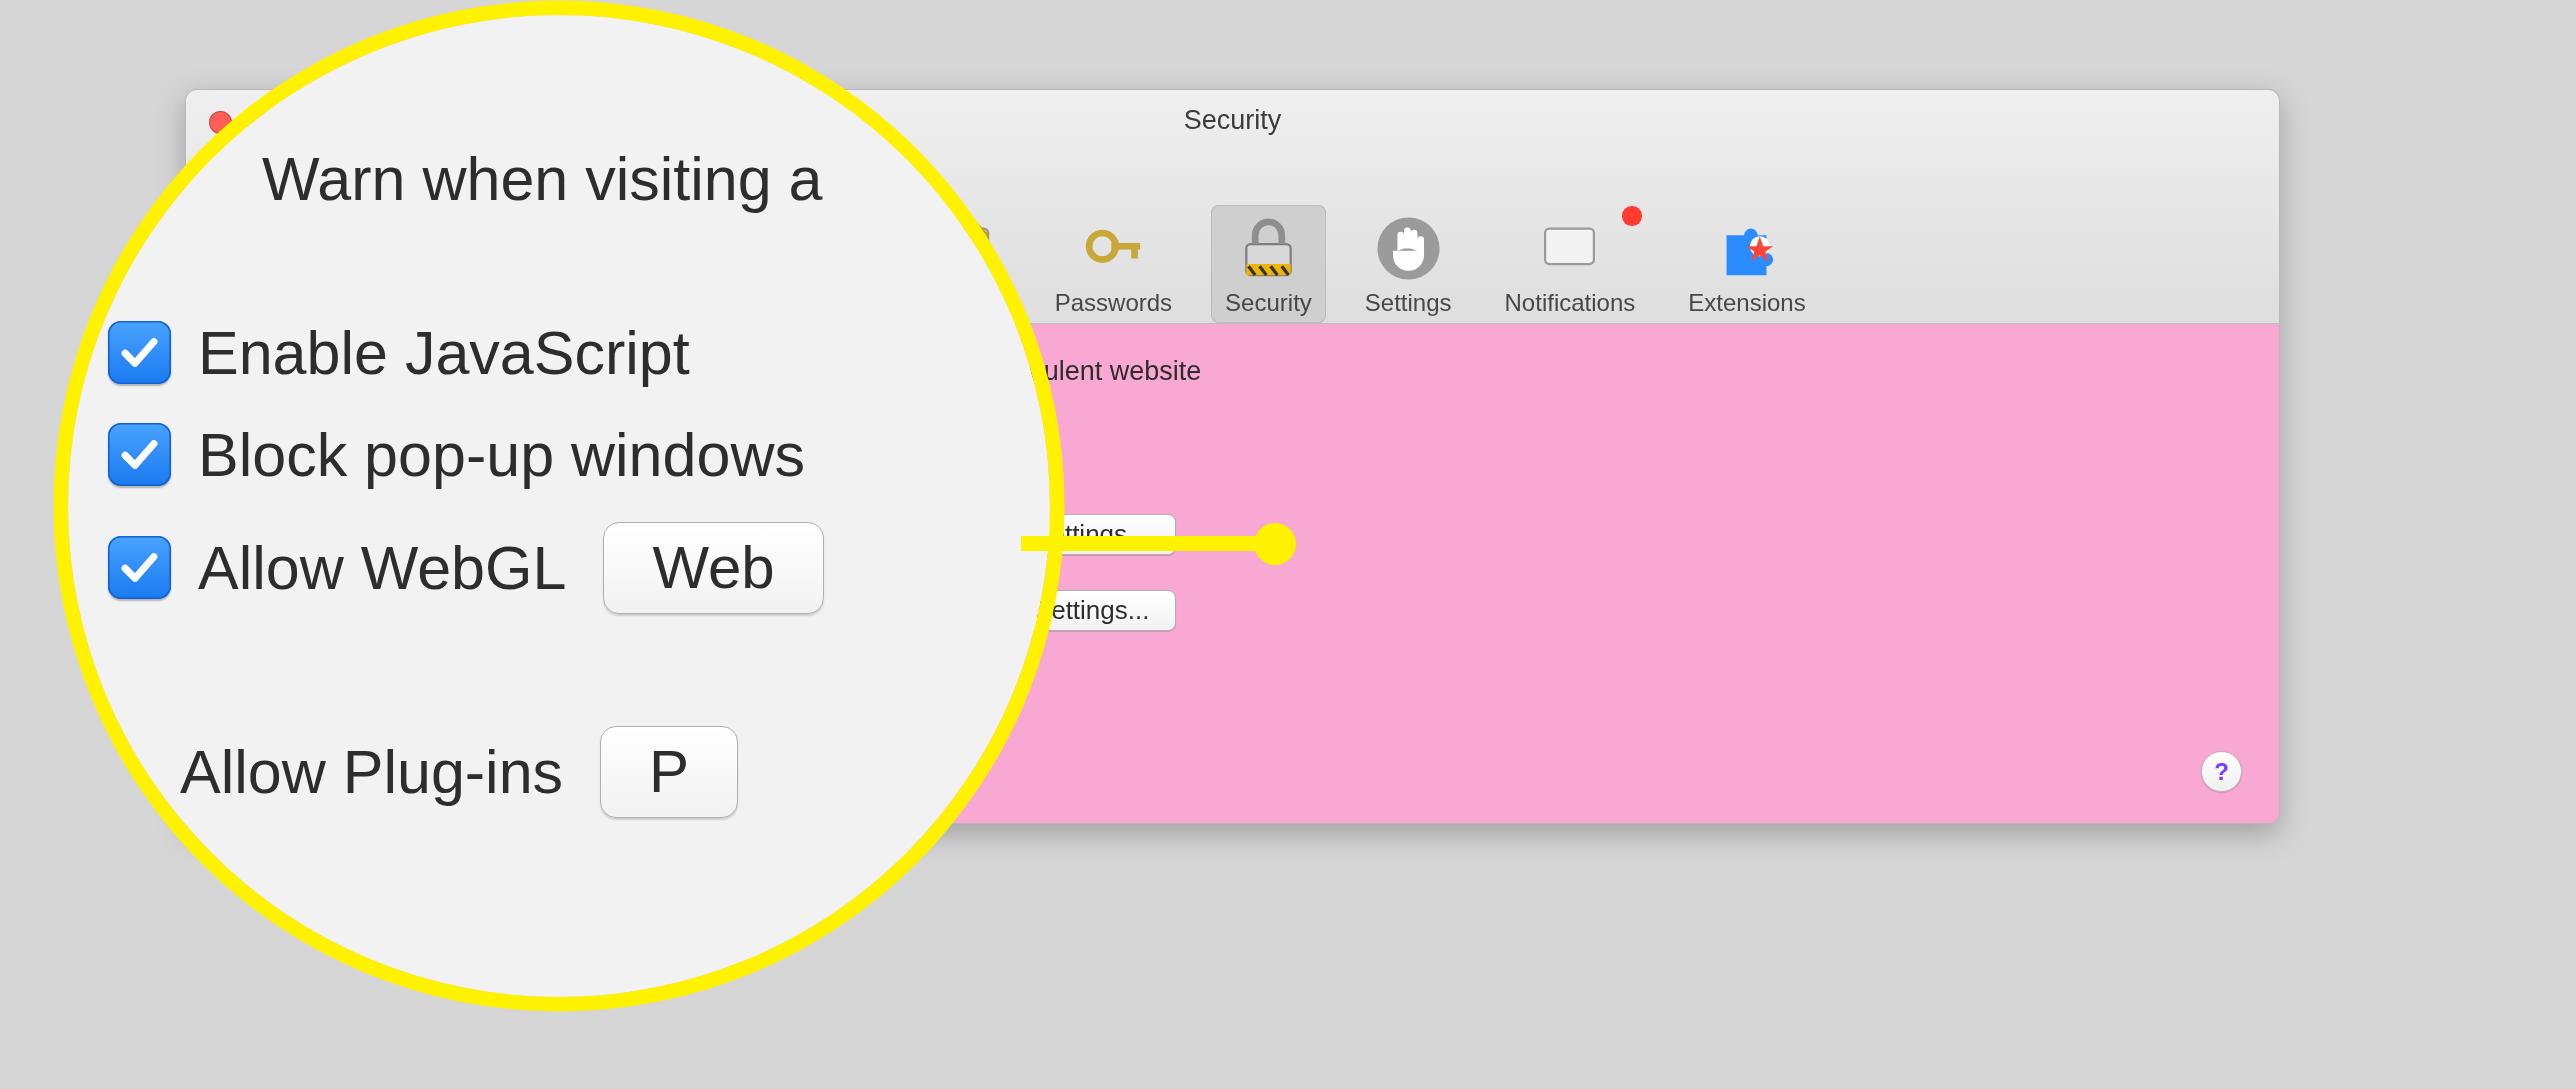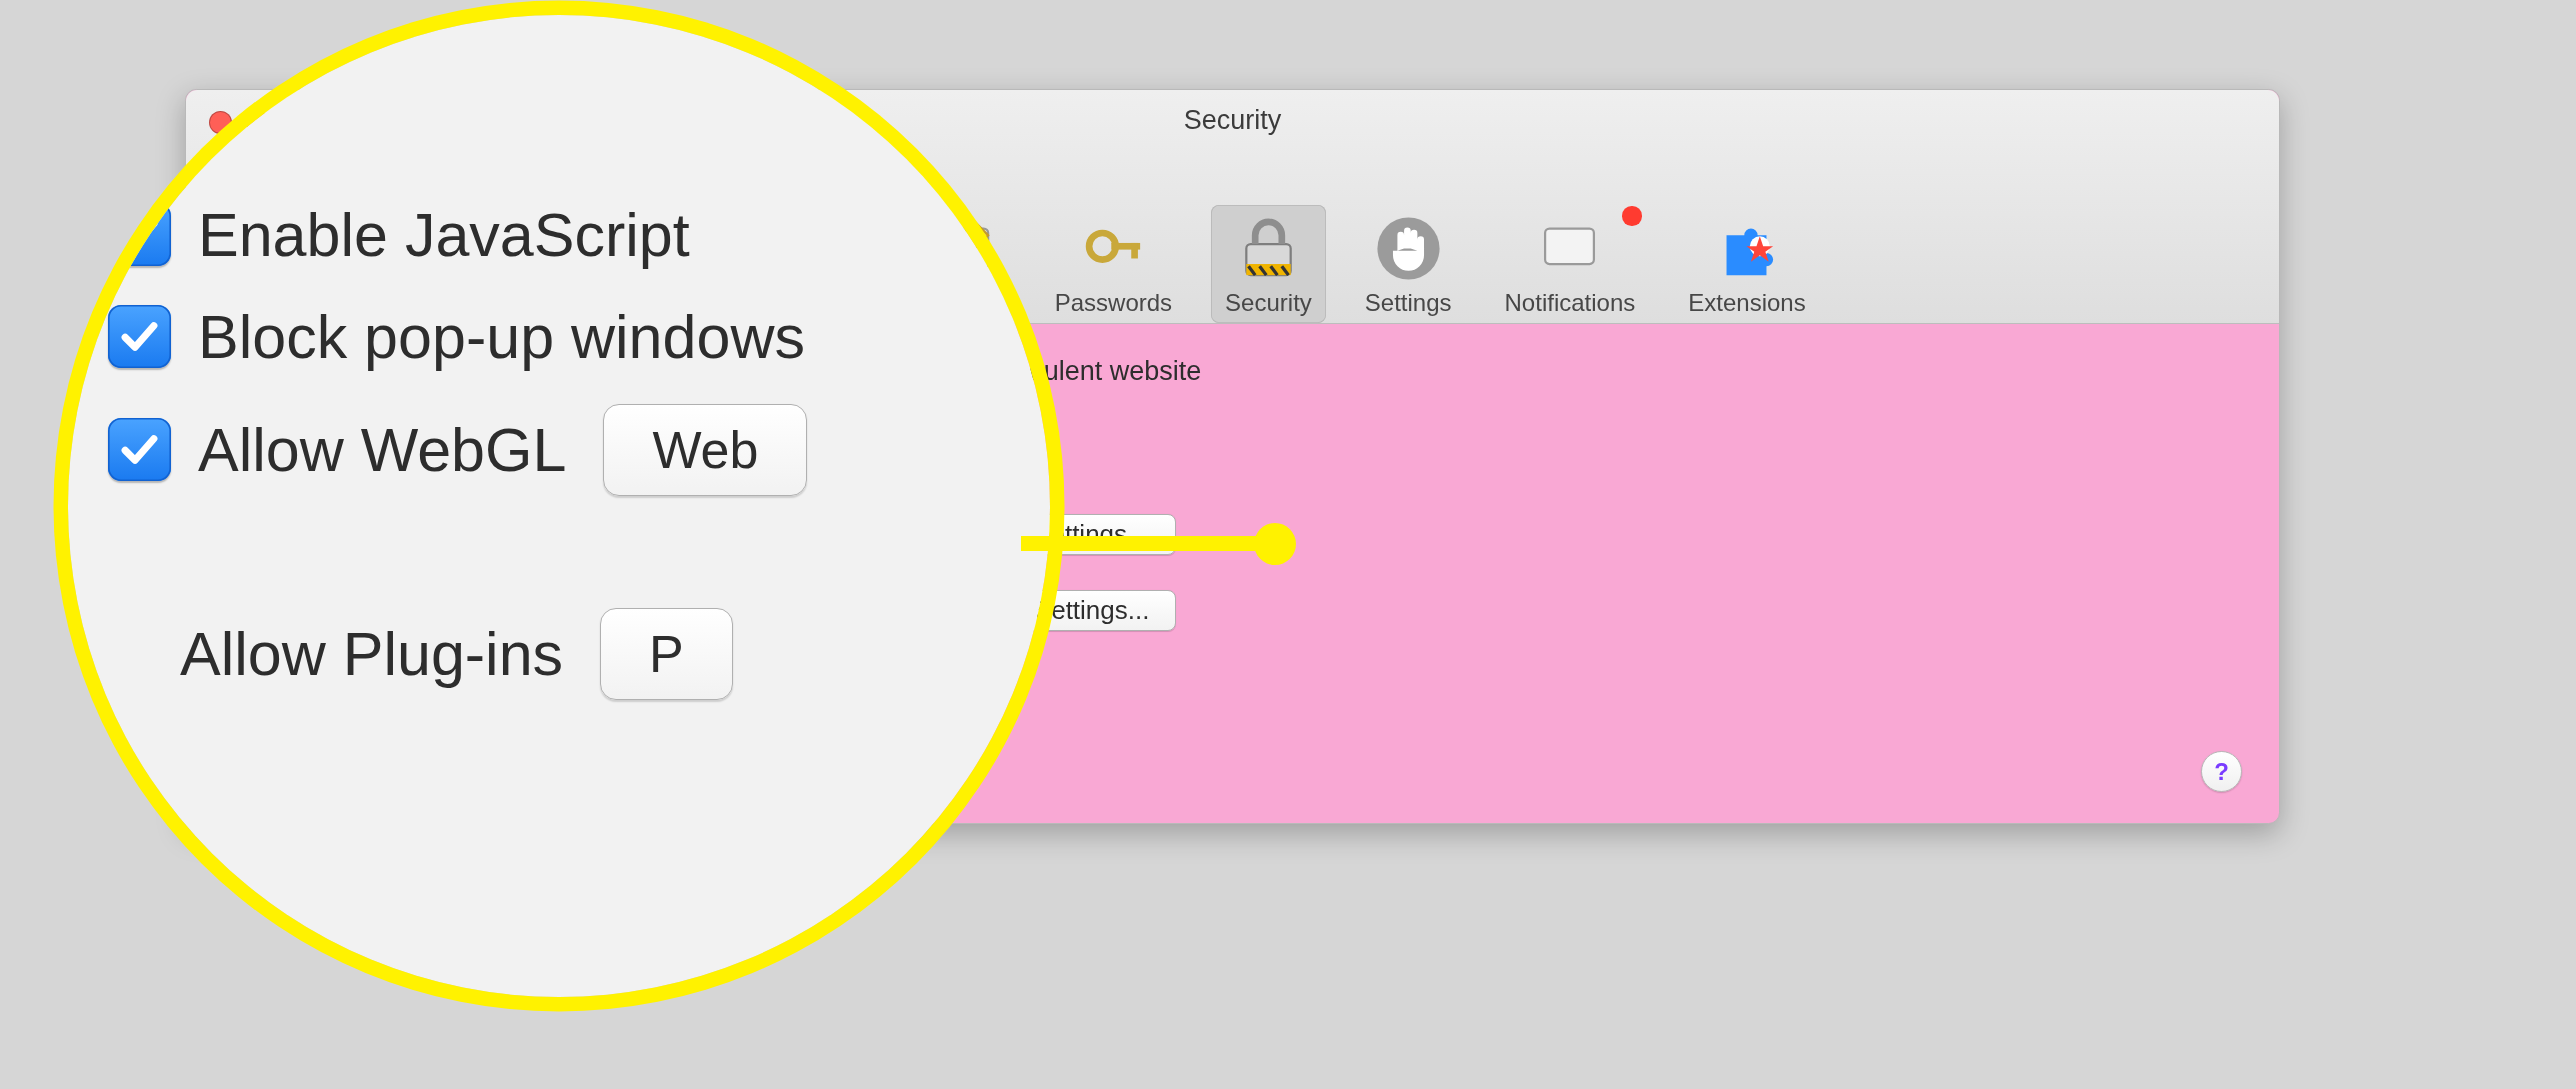--- a/index.html
+++ b/index.html
@@ -224,21 +224,21 @@
     flex: 0 0 63px;
   }
   .zchk svg { width: 43px; height: 43px; }
   .zbtn {
     display: inline-flex;
     align-items: center;
     justify-content: center;
     height: 90px;
     padding: 0 48px;
     margin-left: 37px;
-    font-size: 52px;
+    font-size: 60px;
     color: #2d2d2d;
     background: linear-gradient(#ffffff, #f2f2f2);
     border: 1.6px solid #b0b0b0;
     border-radius: 16px;
     box-shadow: 0 1.6px 1.6px rgba(0,0,0,.15);
   }
 
   
   .leader-line {
     position: absolute;
@@ -440,20 +440,24 @@
 
   </div>
 </div>
 
 <div class="leader-line"></div>
 <div class="leader-dot"></div>
 
 <div class="zoom-wrap">
   <div class="zoom-content">
 
+    <div class="zrow" style="margin-left:64px;">
+      <span class="zchk" style="visibility:hidden"></span>
+      <span>Warn when visiting a</span>
+    </div>
 
     <div style="height:56px"></div>
 
     <div class="zrow tight">
       <span class="zchk">
           <svg viewBox="0 0 54 54" width="43" height="43">
             <use href="#check"></use>
           </svg>
         </span>
       <span>Enable JavaScript</span>

